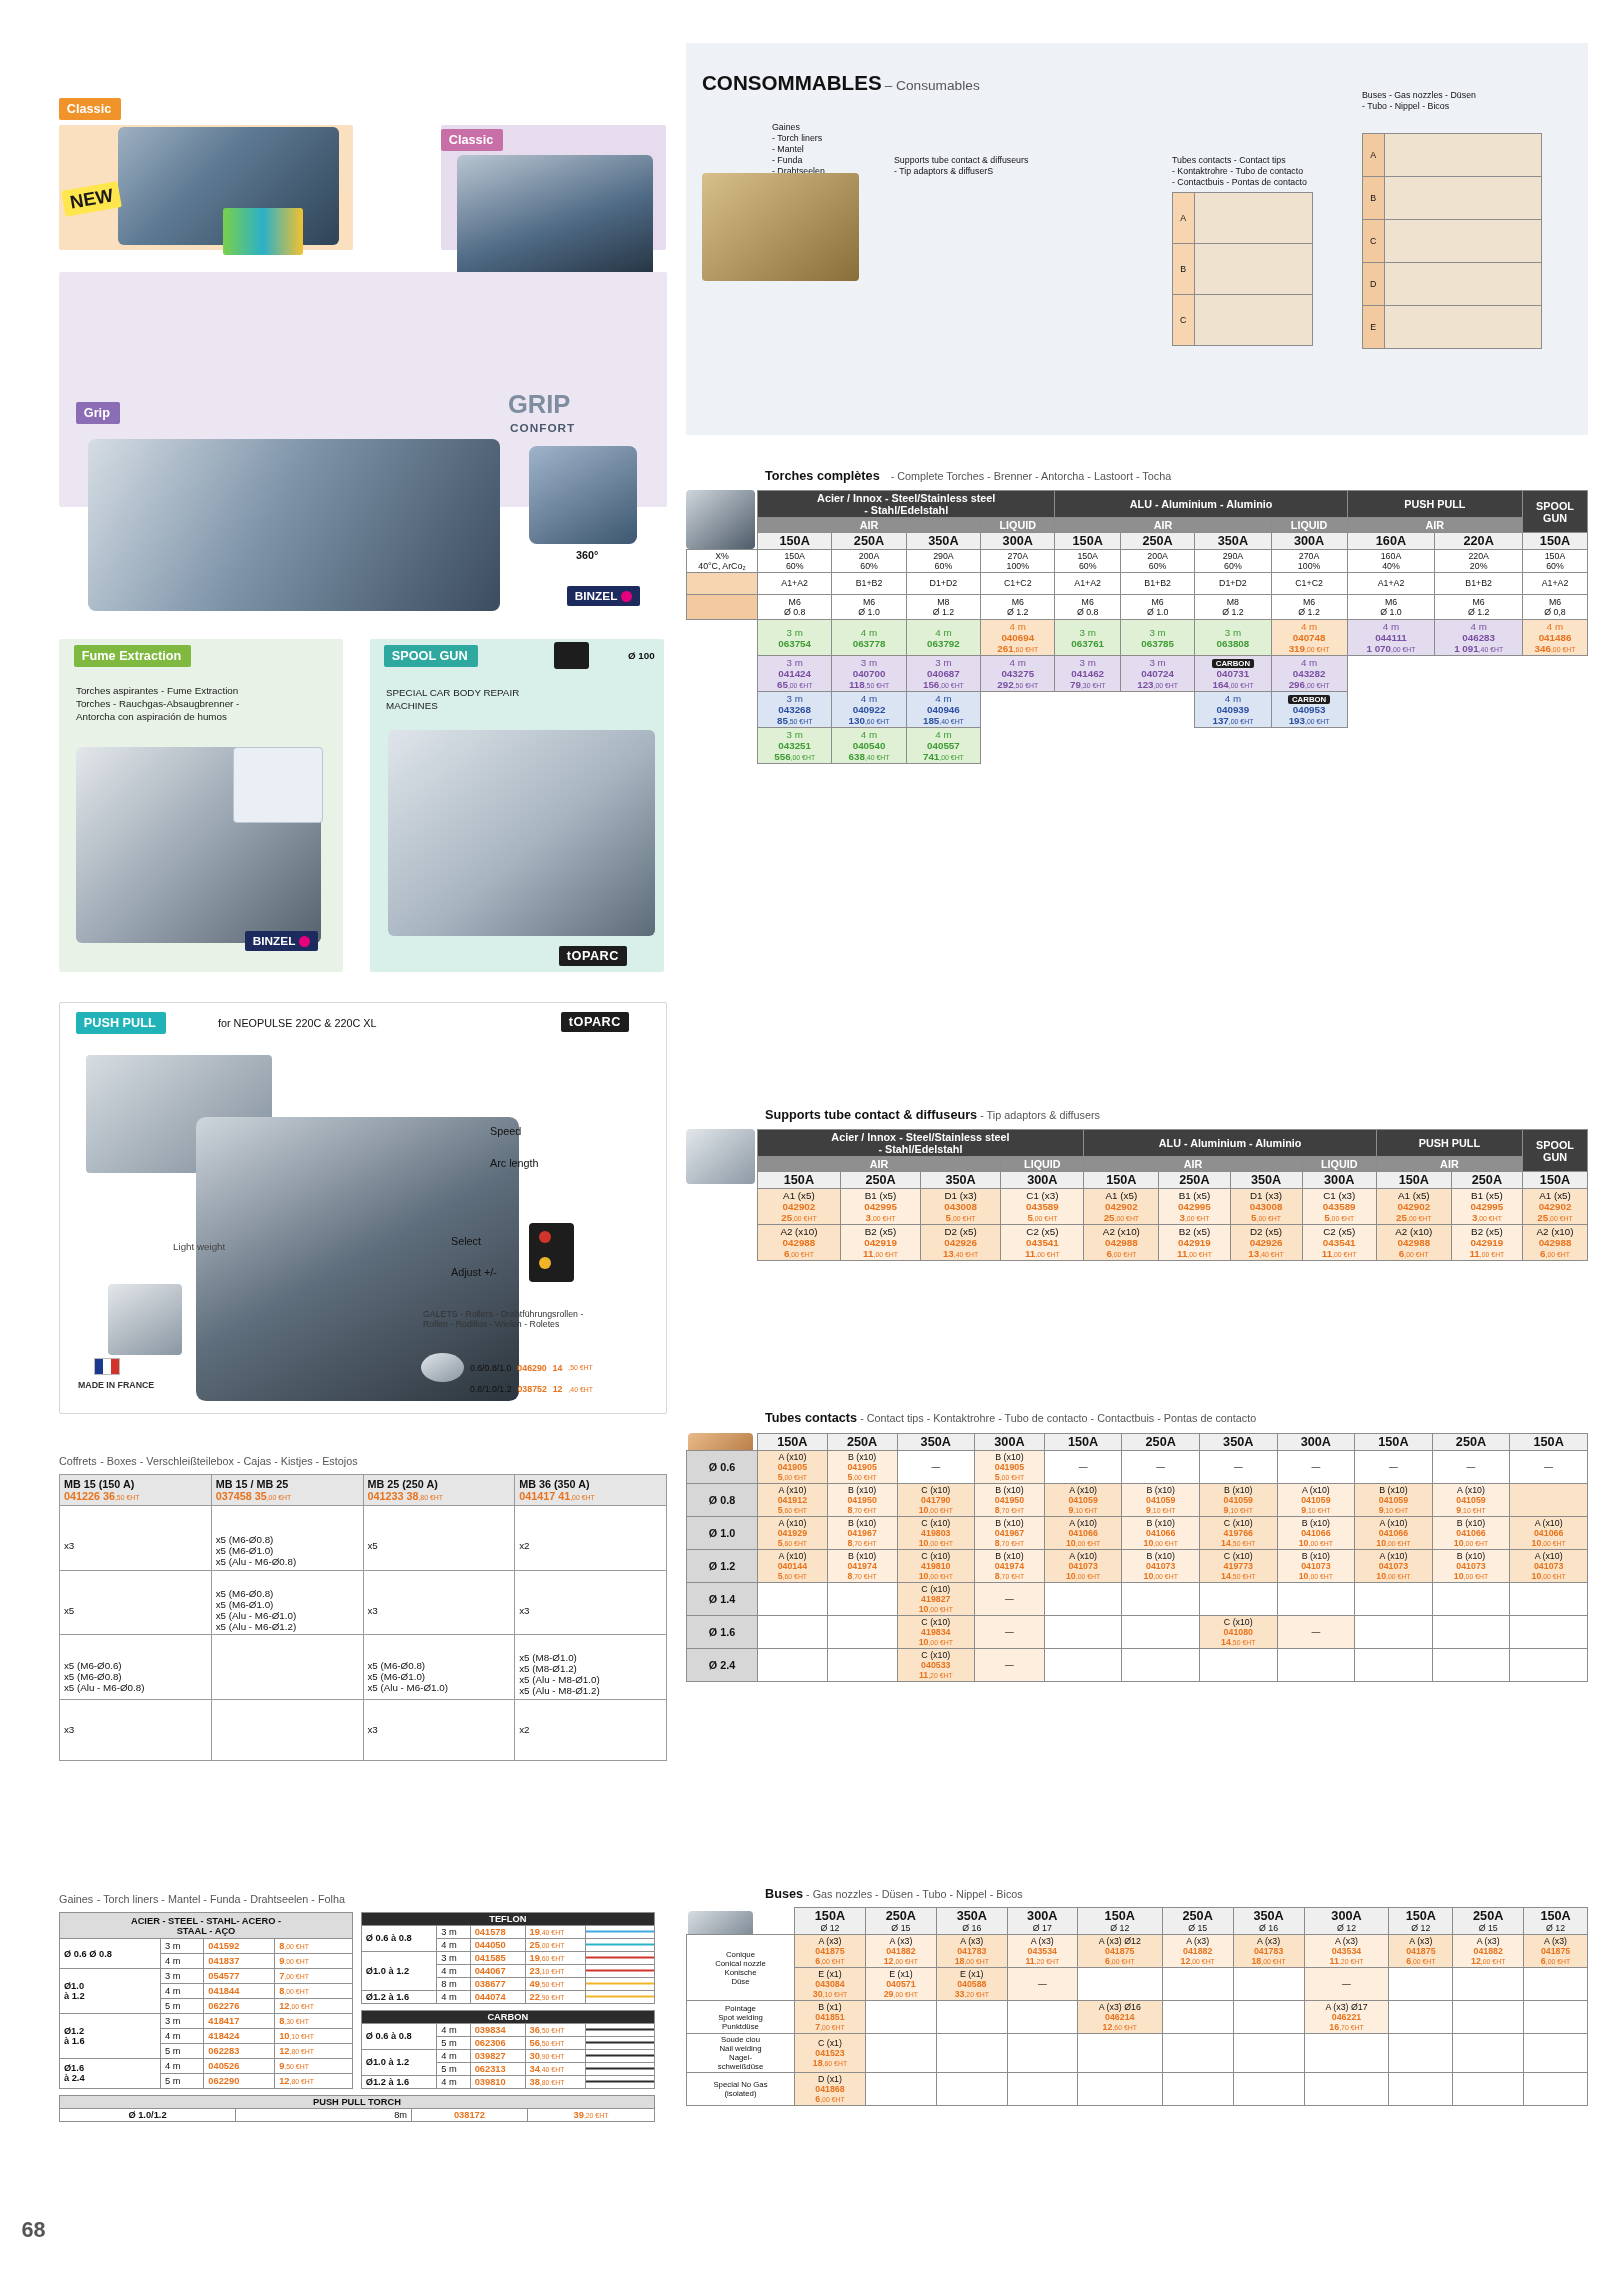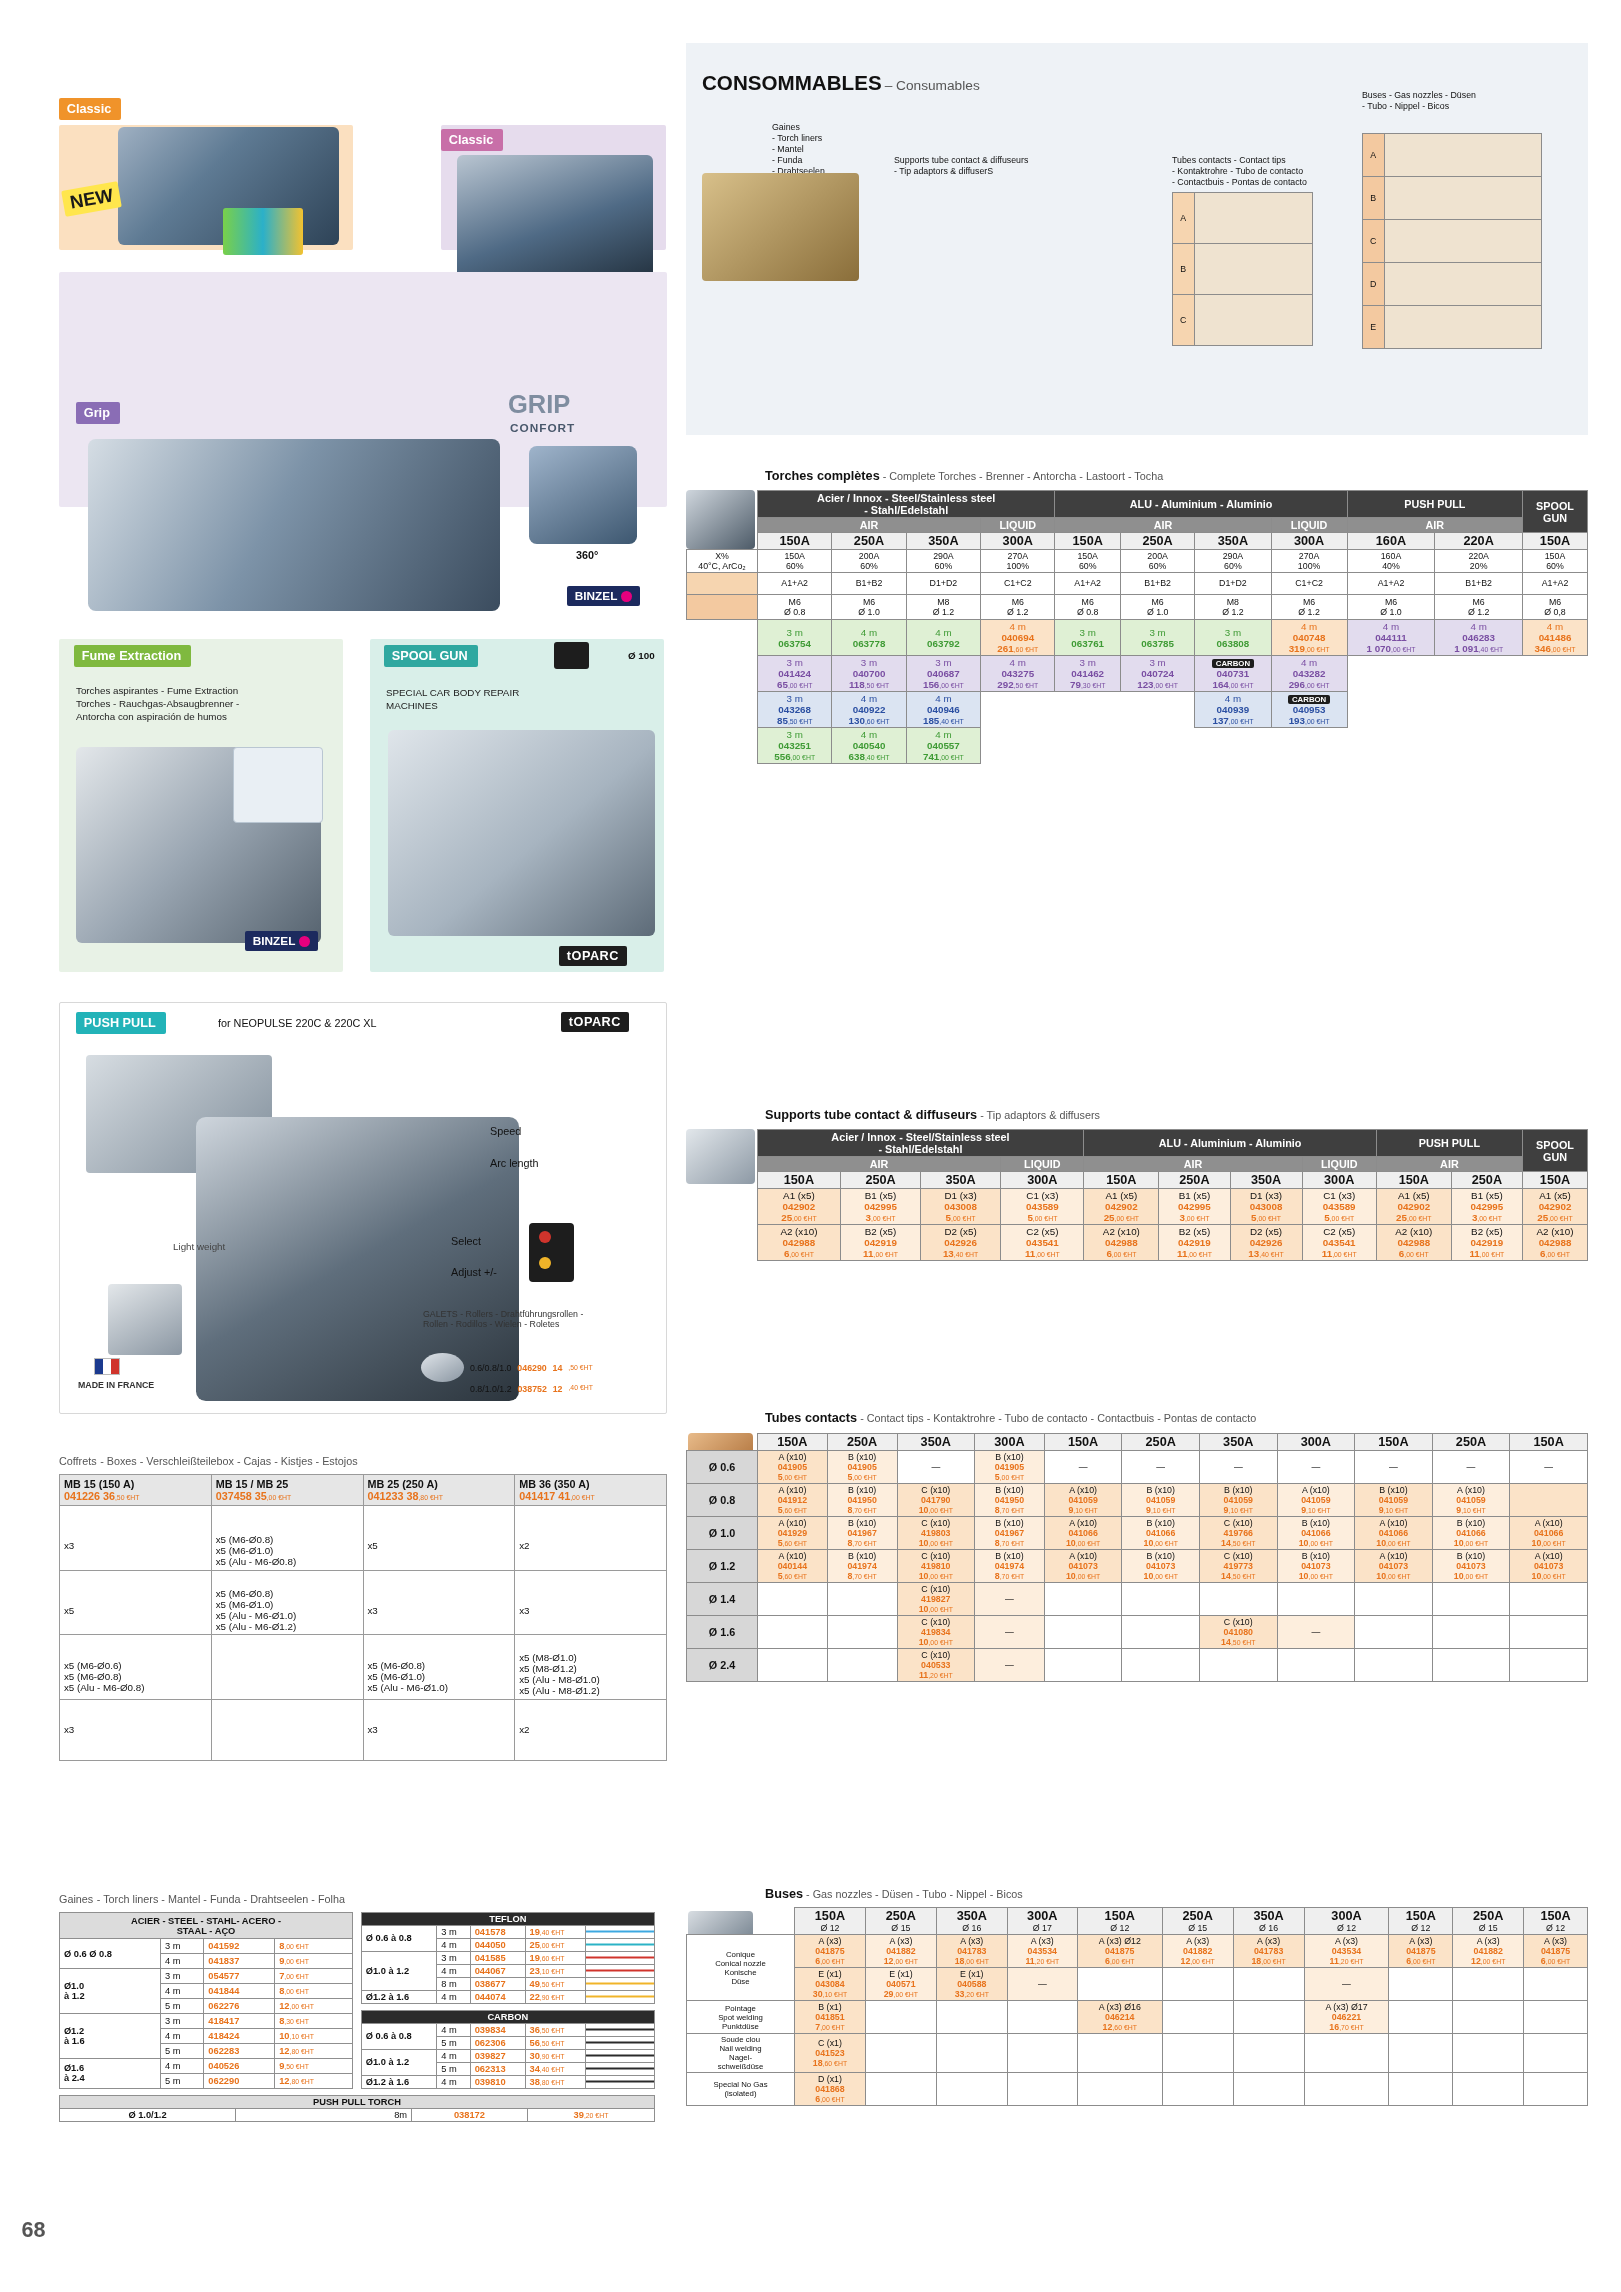--- a/index.html
+++ b/index.html
@@ -186,21 +186,21 @@
   <div style="position:absolute;left:423px;top:1309px;font-size:8.8px;white-space:pre-line;color:#333;">GALETS - Rollers - Drahtführungsrollen -
 Rollen - Rodillos - Wielen - Roletes</div>
   <div style="position:absolute;left:421px;top:1353px;">
     <div style="display:flex;gap:5.9px;align-items:center;font-size:8.8px;">
       <div style="width:43px;height:29px;background:linear-gradient(150deg,#dfe4e9,#8a96a2);border-radius:50%;"></div>
       <span>0.6/0.8/1.0</span>
       <span class="ref orange">046290</span>
       <span class="price orange">14</span>
       <span class="ht orange">,50 €HT</span>
     </div>
-    <div style="display:flex;gap:5.9px;font-size:8.8px;margin-top:2px;padding-left:49px;">
+    <div style="display:flex;gap:5.9px;align-items:center;font-size:8.8px;margin-top:2px;padding-left:49px;">
       <span>0.8/1.0/1.2</span>
       <span class="ref orange">038752</span>
       <span class="price orange">12</span>
       <span class="ht orange">,40 €HT</span>
     </div>
   </div>
 
   <div style="position:absolute;left:59px;top:1454px;width:608px;">
     <div class="sub-head">
       <span>Coffrets</span>
@@ -512,21 +512,21 @@
     </tr>
     <tr>
       <td class="cell-b" style="height:43px;">E</td>
       <td class="cell-c"></td>
     </tr>
   </tbody>
     </table>
 
   <div style="position:absolute;left:765px;top:469px;">
     <span class="sub-head">Torches complètes</span>
-    <span style="font-size:10.8px;color:#555;">- Complete Torches - Brenner - Antorcha - Lastoort - Tocha</span>
+    <span style="font-size:10.8px;color:#555;margin-left:8px;">- Complete Torches - Brenner - Antorcha - Lastoort - Tocha</span>
   </div>
   <div class="img-box" style="left:686px;top:490px;width:69px;height:59px;background:linear-gradient(140deg,#cfd6dd,#4d5b68);border-radius:3.9px;"></div>
 
   <table class="big-tbl" style="position:absolute;left:686px;top:490px;width:902px;">
     <tbody>
         <tr>
       <td rowspan="2" style="border:none;background:transparent;width:71px;"></td>
       <td class="th-dark" colspan="4" style="white-space:pre-line;">Acier / Innox - Steel/Stainless steel
 - Stahl/Edelstahl</td>
       <td class="th-dark" colspan="4">ALU - Aluminium - Aluminio</td>

